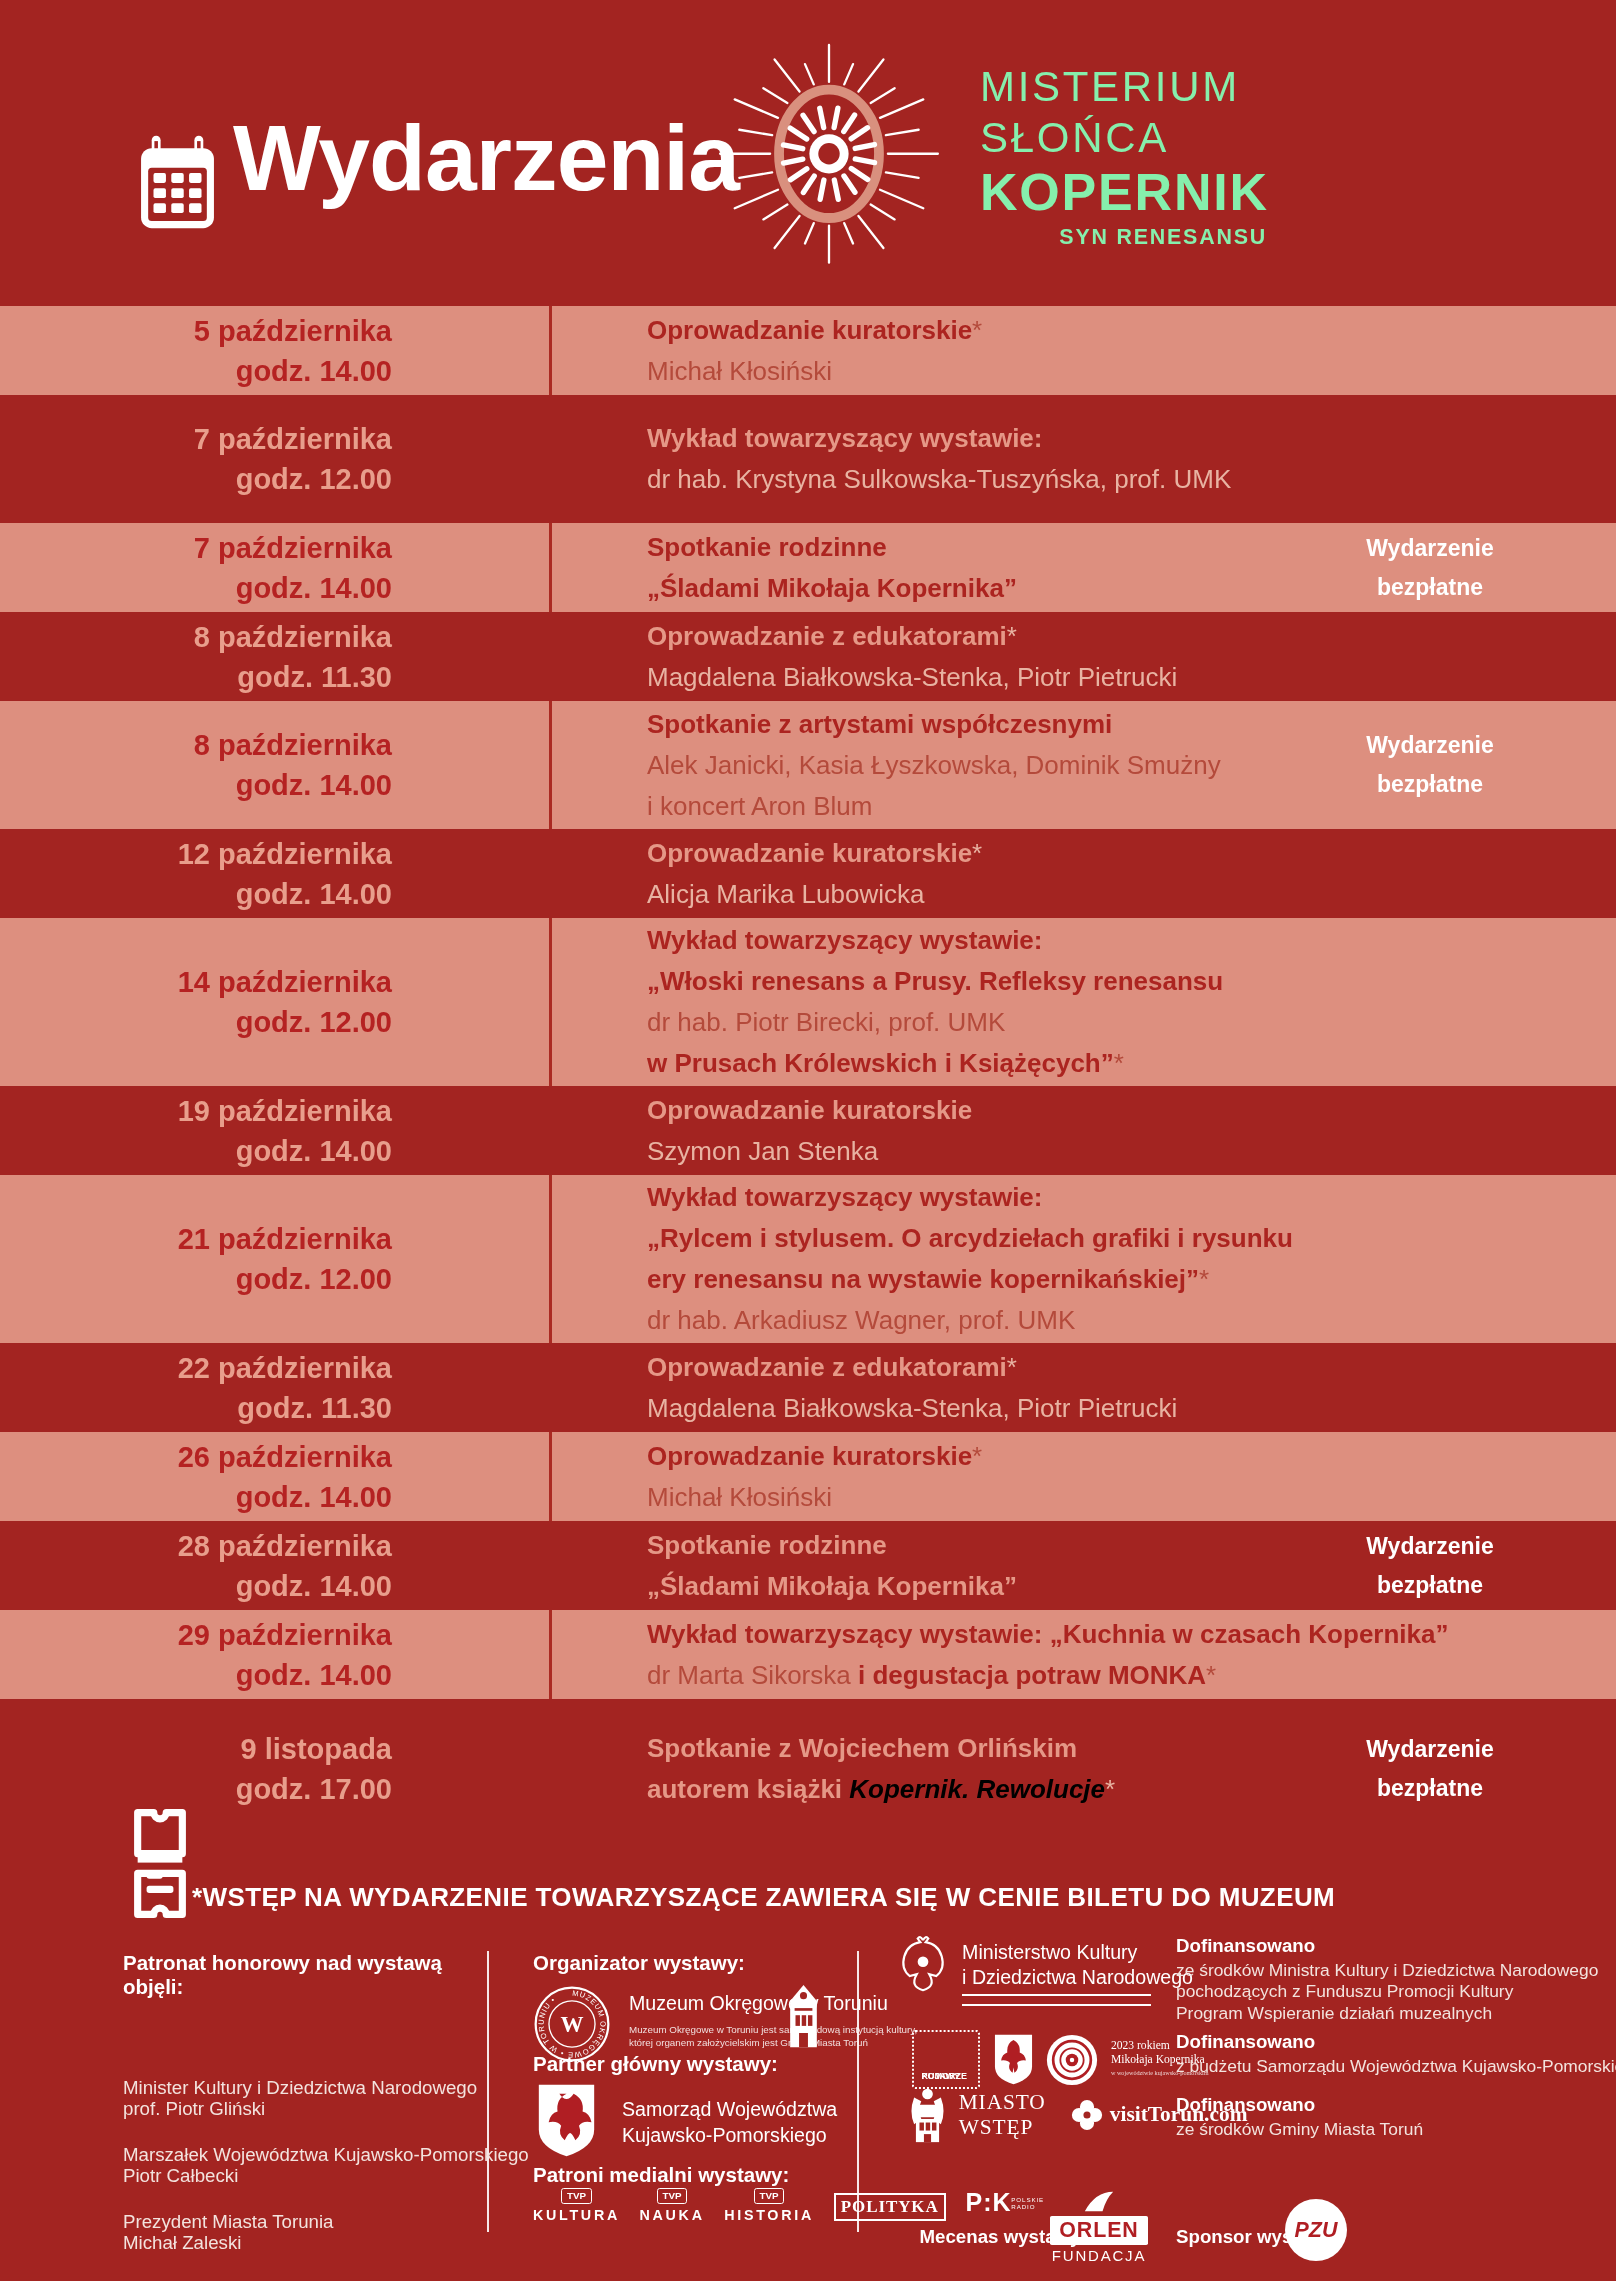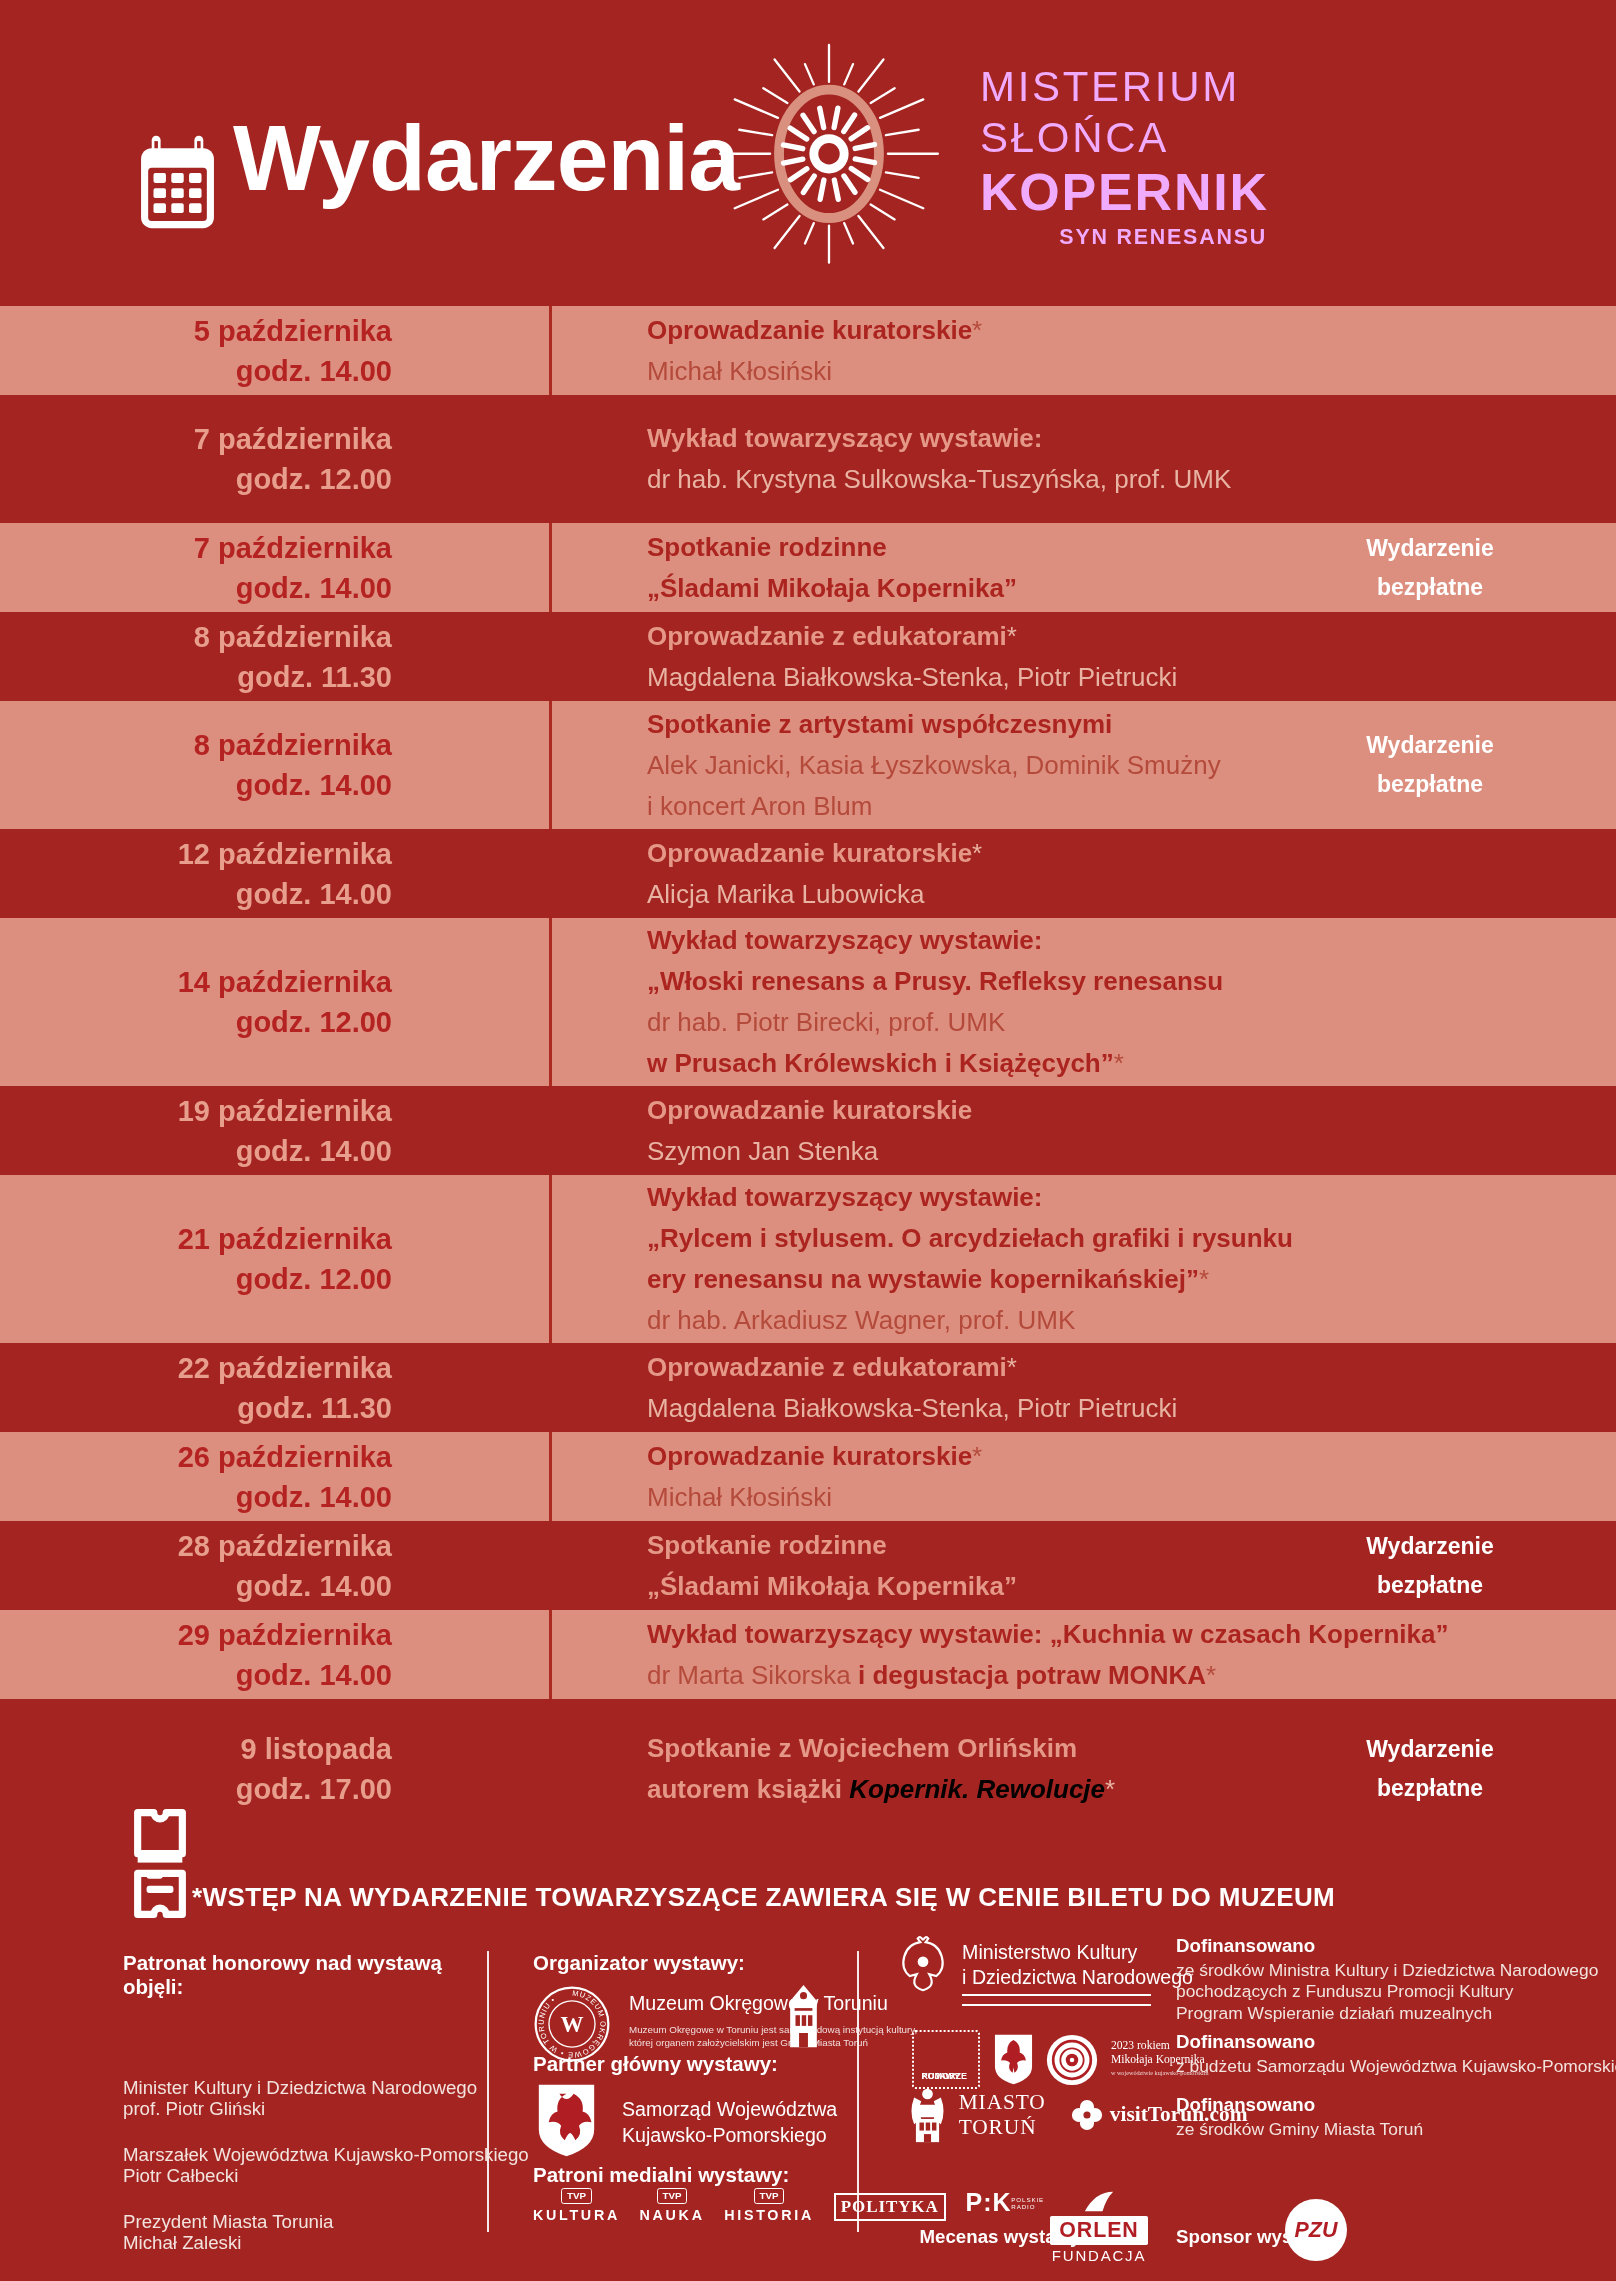--- a/index.html
+++ b/index.html
@@ -11,21 +11,21 @@
   }
   
   .header{position:absolute;top:0;left:0;width:1408px;height:306px;}
   .cal-icon{position:absolute;left:139px;top:134px;width:77px;height:96px;}
   .page-title{
     position:absolute;left:233px;top:105px;
     color:#ffffff;font-size:93px;font-weight:bold;letter-spacing:-0.9px;
   }
   .logo{position:absolute;right:125px;top:45px;width:570px;height:232px;}
   .sun{position:absolute;left:0px;top:-9px;width:232px;height:232px;}
-  .logo-text{position:absolute;left:267px;top:16px;width:287px;text-align:left;color:#f0abfc;}
+  .logo-text{position:absolute;left:267px;top:16px;width:287px;text-align:left;color:#86efac;}
   .logo-l1,.logo-l2{font-size:42px;font-weight:300;letter-spacing:2.7px;line-height:51px;}
   .logo-l3{font-size:52px;font-weight:bold;letter-spacing:1.8px;line-height:59px;}
   .logo-l4{font-size:21.4px;font-weight:bold;letter-spacing:1.8px;line-height:30px;text-align:right;}
   
   #rows{position:absolute;top:306px;left:0;width:1616px;}
   .row{position:relative;width:1616px;}
   .row.h2{height:89px}.row.h3{height:128px}.row.h4{height:168px}
   .row.light{background:#dd8f7f;}
   .row.dark{background:#a32421;}
   .row.plain{background:transparent;margin-top:25px;}
@@ -510,21 +510,21 @@
         <path d="M8 14 Q2 30 8 44 L16 38 Q12 26 16 18 Z" fill="#fff"></path>
         <path d="M38 14 Q44 30 38 44 L30 38 Q34 26 30 18 Z" fill="#fff"></path>
         <rect x="12" y="22" width="22" height="14" rx="3" fill="#fff"></rect>
         <rect x="10" y="38" width="26" height="26" fill="#fff"></rect>
         <rect x="14" y="42" width="5" height="9" fill="#a32421"></rect>
           <rect x="21" y="42" width="5" height="9" fill="#a32421"></rect>
           <rect x="28" y="42" width="5" height="9" fill="#a32421"></rect>
         <rect x="19" y="55" width="8" height="9" fill="#a32421"></rect>
       </svg>
       <div class="torun-name">
-        <span>MIASTO</span><br><span>TORUŃ</span>
+        <span>MIASTO</span><br><span>WSTĘP</span>
       </div>
       <div class="visit">
         <svg class="visit-flower" viewBox="0 0 36 36">
           <circle cx="18" cy="9" r="8" fill="#fff"></circle>
             <circle cx="18" cy="27" r="8" fill="#fff"></circle>
           <circle cx="9" cy="18" r="8" fill="#fff"></circle>
             <circle cx="27" cy="18" r="8" fill="#fff"></circle>
           <circle cx="18" cy="18" r="4" fill="#a32421"></circle>
         </svg>
         <span class="visit-name">visitTorun.com</span>

